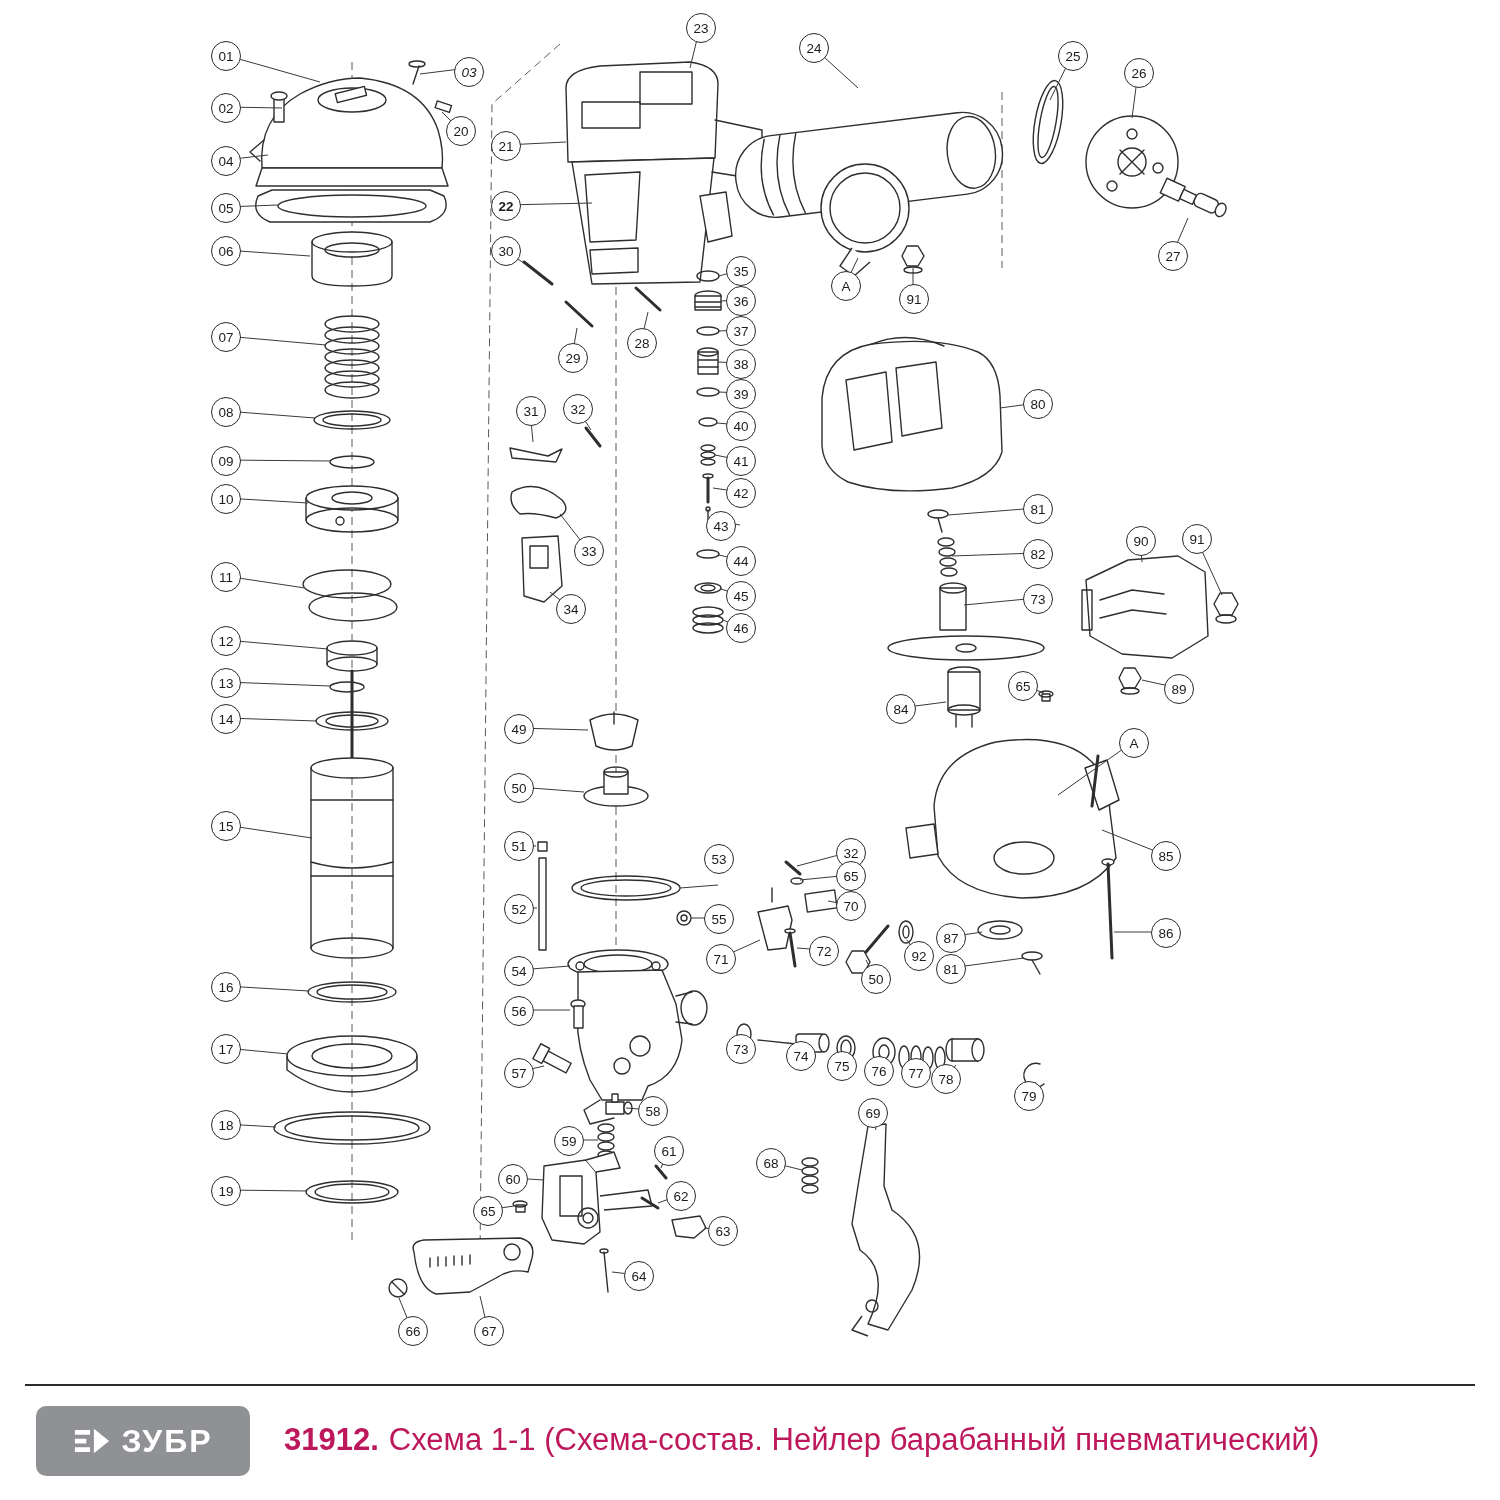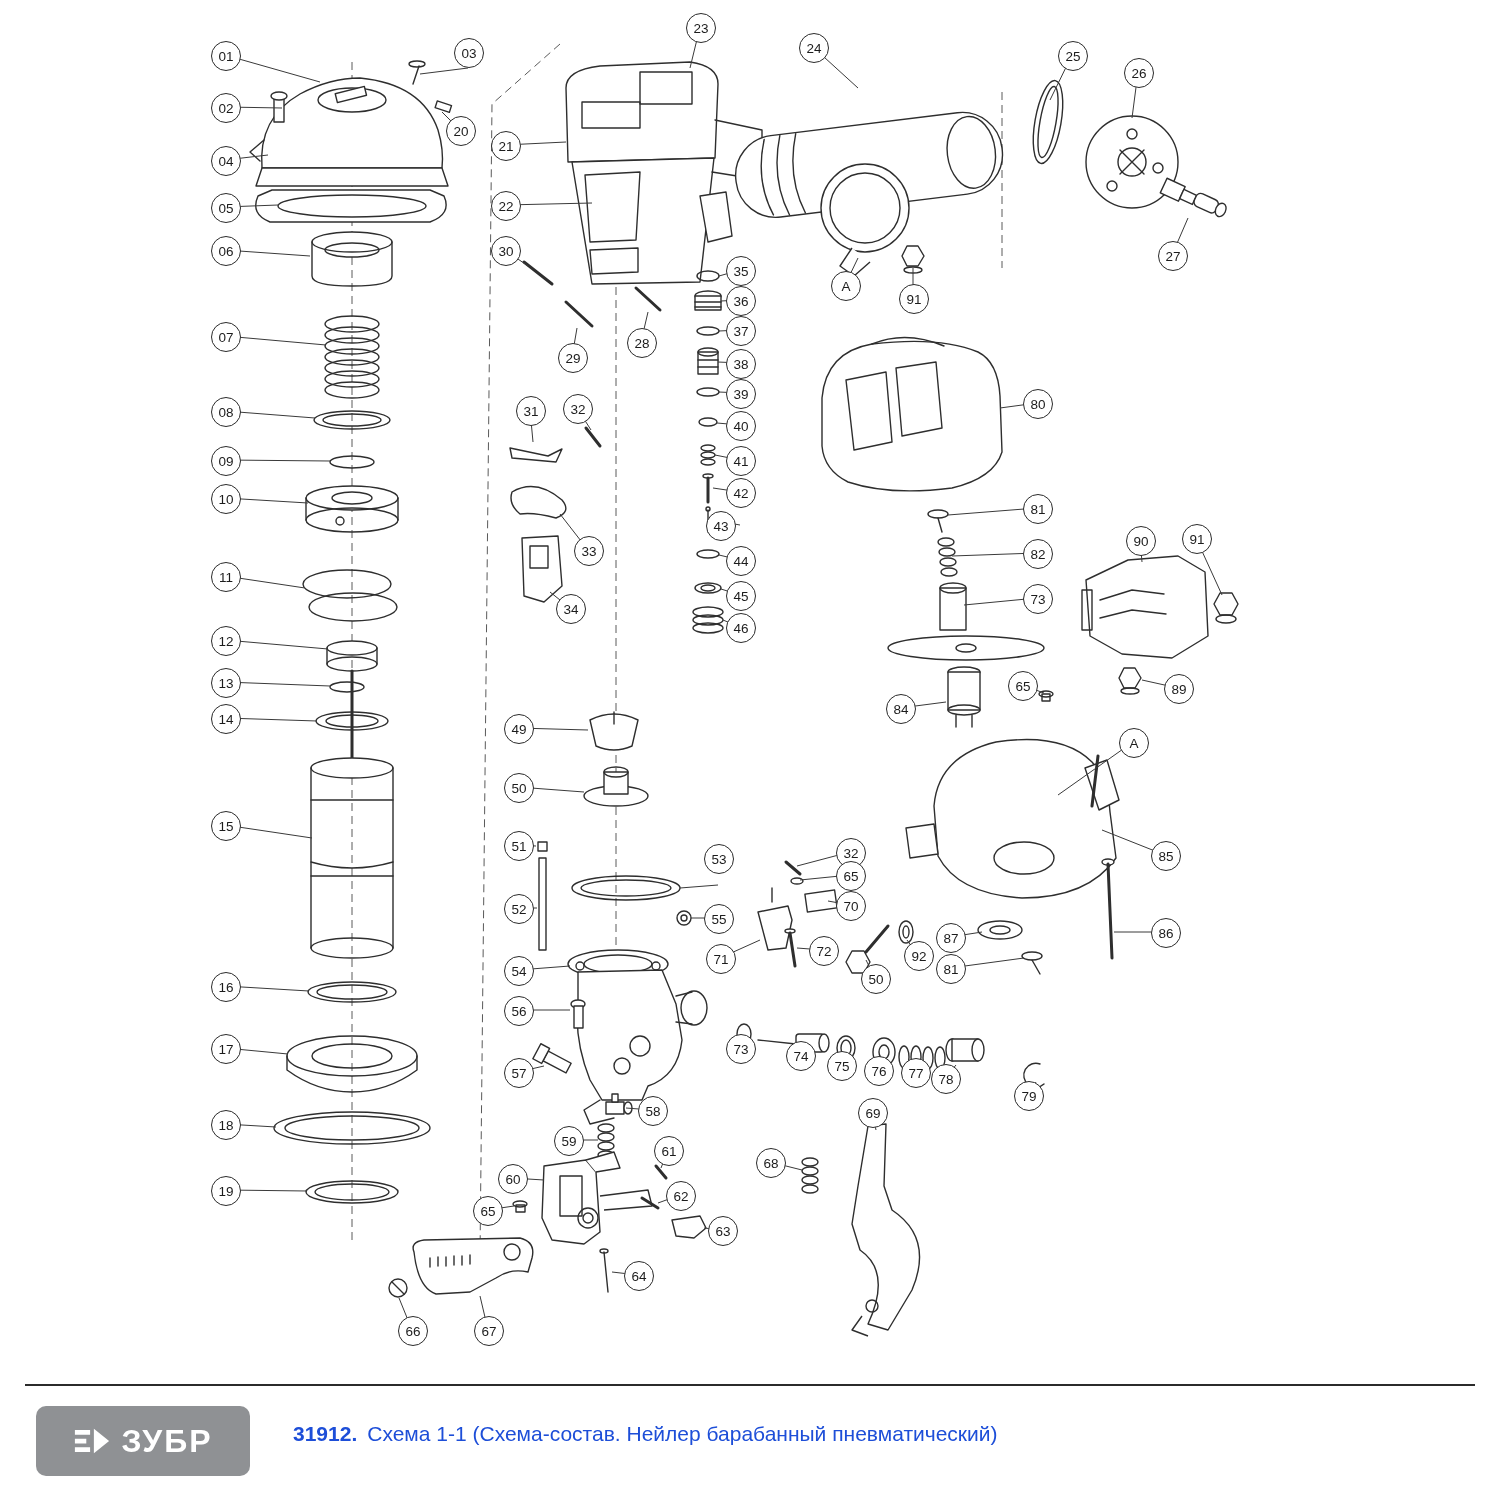--- a/index.html
+++ b/index.html
@@ -15,21 +15,21 @@
   .balloon{position:absolute;width:28px;height:28px;margin-left:-14px;margin-top:-14px;
            border:1.6px solid #2b2b2b;border-radius:50%;background:#ffffff;
            display:flex;align-items:center;justify-content:center;
            font-size:13.5px;color:#1c1c1c;}
   .footer{position:absolute;left:0;top:1384px;width:1500px;}
   .rule{position:absolute;left:25px;top:0;width:1450px;border-top:2px solid #2b2b2b;}
   .logo{position:absolute;left:36px;top:22px;width:214px;height:70px;background:#8f9194;
         border-radius:10px;display:flex;align-items:center;justify-content:center;gap:10px;}
   .logo-text{color:#ffffff;font-weight:bold;font-size:32px;letter-spacing:2px;line-height:1;}
   .logo-icon{width:38px;height:38px;}
-  .doc-title{position:absolute;left:293px;top:38px;font-size:21px;color:#1d4ed8;white-space:nowrap;}
+  .doc-title{position:absolute;left:284px;top:38px;font-size:31px;color:#be185d;white-space:nowrap;}
   .doc-title .code{font-weight:bold;margin-right:10px;}
 </style>
 </head>
 <body>
 
 <div id="page">
 
   <svg id="drawing" width="1500" height="1500" viewBox="0 0 1500 1500">
 
     <g>
@@ -474,42 +474,42 @@
       <line x1="722" y1="1230" x2="704" y2="1228" class="leader"></line>
       <line x1="638" y1="1275" x2="612" y2="1272" class="leader"></line>
       <line x1="412" y1="1330" x2="399" y2="1298" class="leader"></line>
       <line x1="488" y1="1330" x2="480" y2="1296" class="leader"></line>
       <line x1="770" y1="1162" x2="802" y2="1170" class="leader"></line>
       <line x1="872" y1="1112" x2="876" y2="1130" class="leader"></line>
     </svg>
 
   <div id="balloon-layer">
       <div class="balloon" style="left: 225px; top: 55px;">01</div>
-      <div class="balloon" style="left: 468px; top: 52px;">03</div>
+      <div class="balloon" style="left: 468px; top: 71px; font-style: italic;">03</div>
       <div class="balloon" style="left: 225px; top: 107px;">02</div>
       <div class="balloon" style="left: 460px; top: 130px;">20</div>
       <div class="balloon" style="left: 225px; top: 160px;">04</div>
       <div class="balloon" style="left: 225px; top: 207px;">05</div>
       <div class="balloon" style="left: 225px; top: 250px;">06</div>
       <div class="balloon" style="left: 225px; top: 336px;">07</div>
       <div class="balloon" style="left: 225px; top: 411px;">08</div>
       <div class="balloon" style="left: 225px; top: 460px;">09</div>
       <div class="balloon" style="left: 225px; top: 498px;">10</div>
       <div class="balloon" style="left: 225px; top: 576px;">11</div>
       <div class="balloon" style="left: 225px; top: 640px;">12</div>
       <div class="balloon" style="left: 225px; top: 682px;">13</div>
       <div class="balloon" style="left: 225px; top: 718px;">14</div>
       <div class="balloon" style="left: 225px; top: 825px;">15</div>
       <div class="balloon" style="left: 225px; top: 986px;">16</div>
       <div class="balloon" style="left: 225px; top: 1048px;">17</div>
       <div class="balloon" style="left: 225px; top: 1124px;">18</div>
       <div class="balloon" style="left: 225px; top: 1190px;">19</div>
       <div class="balloon" style="left: 700px; top: 27px;">23</div>
       <div class="balloon" style="left: 505px; top: 145px;">21</div>
-      <div class="balloon" style="left: 505px; top: 205px;">22</div>
+      <div class="balloon" style="left: 505px; top: 205px; font-weight: bold;">22</div>
       <div class="balloon" style="left: 505px; top: 250px;">30</div>
       <div class="balloon" style="left: 572px; top: 357px;">29</div>
       <div class="balloon" style="left: 641px; top: 342px;">28</div>
       <div class="balloon" style="left: 813px; top: 47px;">24</div>
       <div class="balloon" style="left: 1072px; top: 55px;">25</div>
       <div class="balloon" style="left: 1138px; top: 72px;">26</div>
       <div class="balloon" style="left: 1172px; top: 255px;">27</div>
       <div class="balloon" style="left: 845px; top: 285px;">A</div>
       <div class="balloon" style="left: 913px; top: 298px;">91</div>
       <div class="balloon" style="left: 740px; top: 270px;">35</div>

